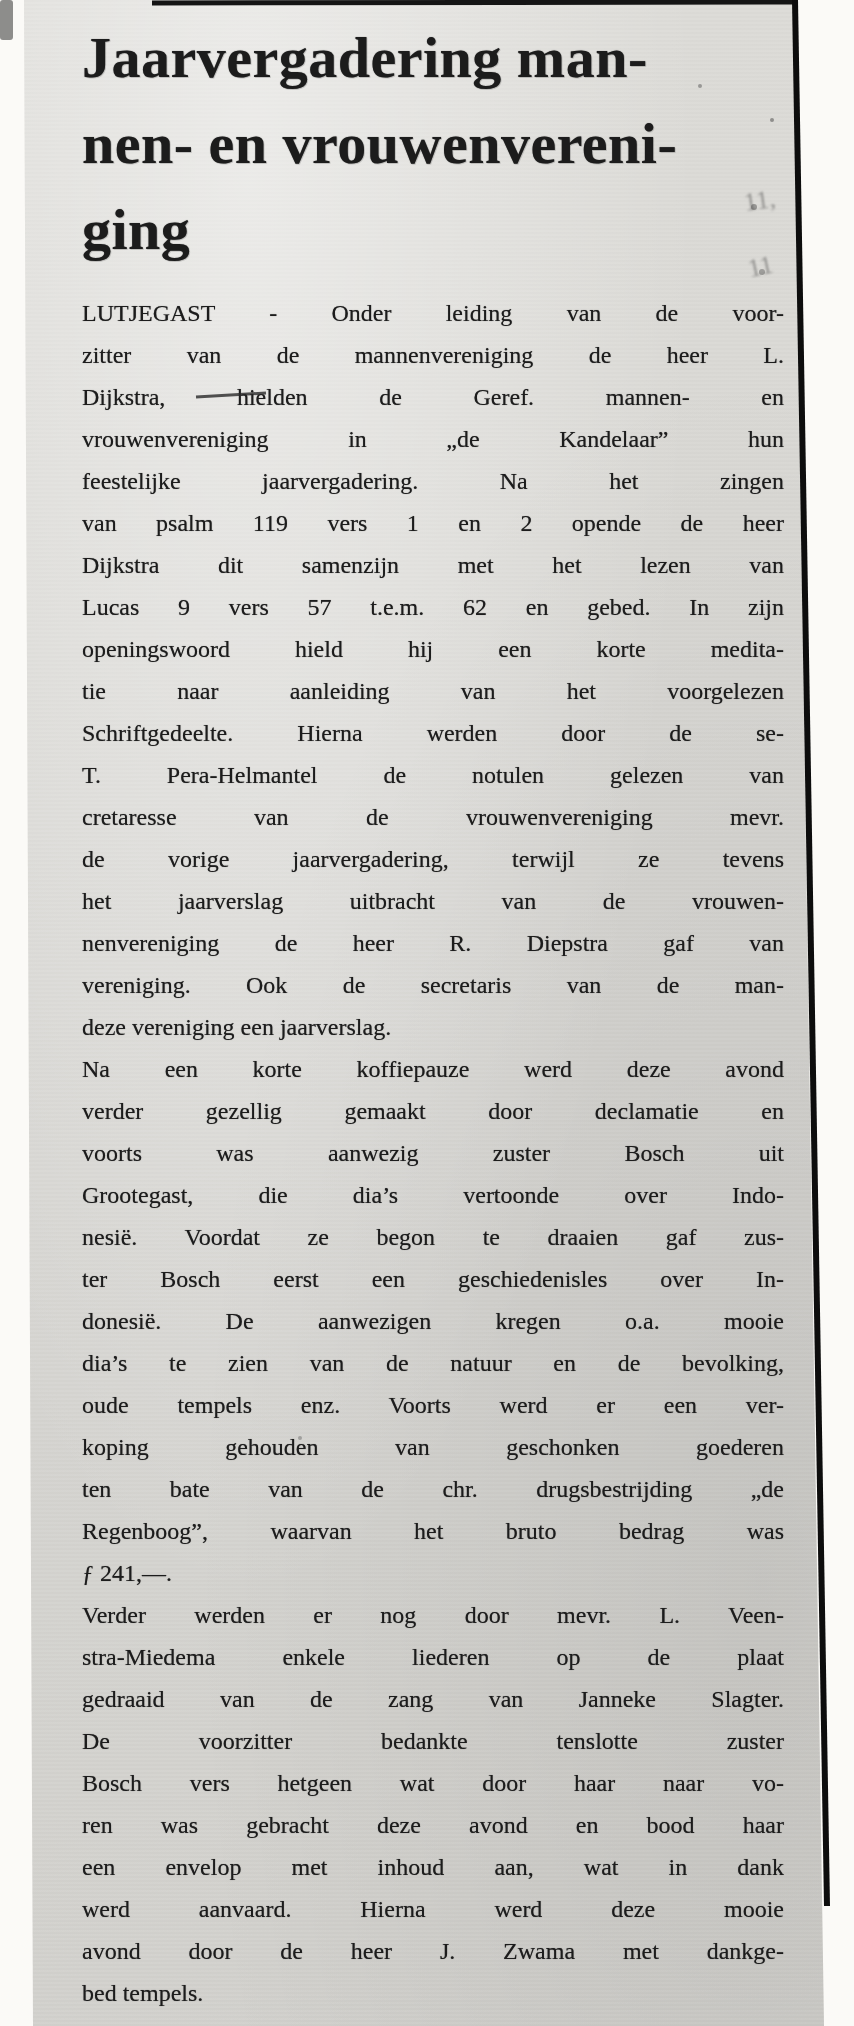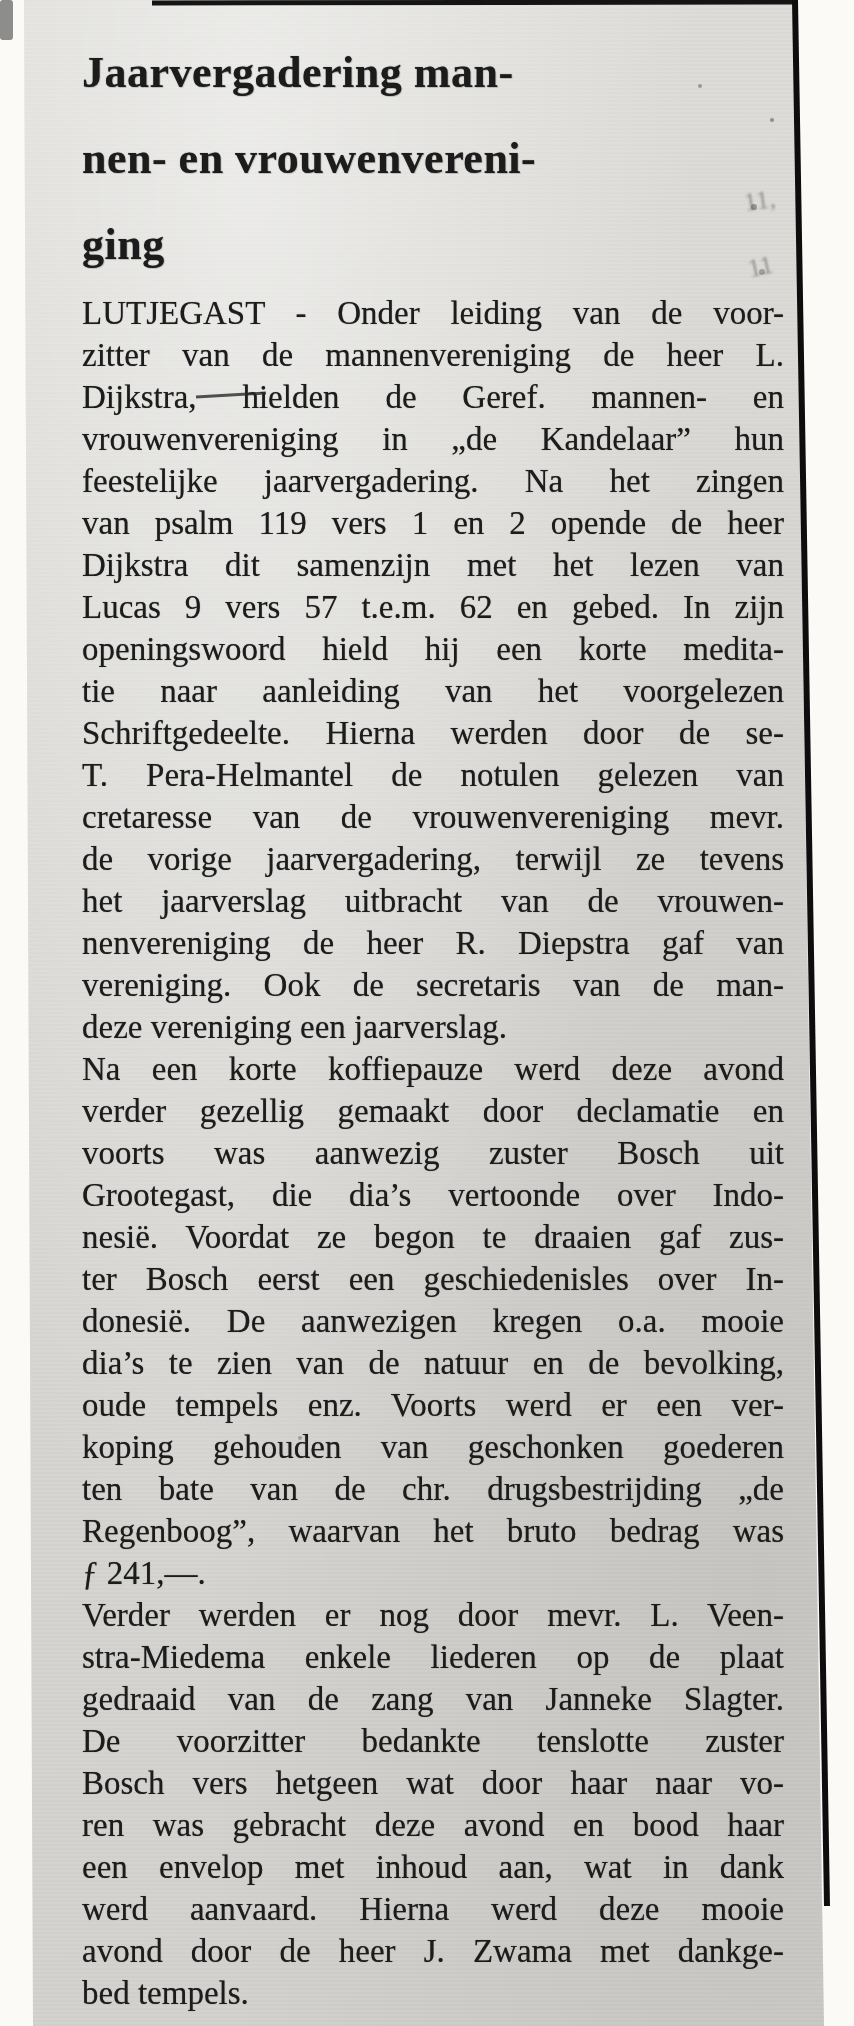--- a/index.html
+++ b/index.html
@@ -22,30 +22,30 @@
     position:absolute;left:24px;top:0;width:802px;height:2026px;
     background:
       radial-gradient(ellipse at 28% 8%, rgba(255,255,255,.45), rgba(255,255,255,0) 55%),
       radial-gradient(ellipse at 92% 78%, rgba(0,0,0,.07), rgba(0,0,0,0) 55%),
       repeating-linear-gradient(0deg, rgba(0,0,0,.015) 0 2px, rgba(255,255,255,.012) 2px 4px),
       linear-gradient(168deg,#deddd9 0%,#d8d7d3 45%,#d2d1cd 100%);
     clip-path:polygon(0px 0px, 769px 0px, 800px 2026px, 9px 2026px);
   }
 
   .title{
-    position:absolute;left:58px;top:30px;width:700px;margin:0;
-    font-size:44px;line-height:86px;font-weight:700;
+    position:absolute;left:58px;top:15px;width:700px;margin:0;
+    font-size:58px;line-height:86px;font-weight:700;
     color:var(--ink);letter-spacing:.5px;
     text-shadow:0 0 1px rgba(10,10,10,.55), 1px 1px 0 rgba(0,0,0,.12);
   }
   .title-line{white-space:nowrap;}
 
   .bodytext{
     position:absolute;left:58px;top:292px;width:702px;
-    font-size:33px;line-height:42px;color:var(--ink);
+    font-size:24px;line-height:42px;color:var(--ink);
     text-shadow:0 0 .8px rgba(15,15,15,.6);
   }
   .paragraph{margin:0;}
   .line{
     height:42px;
     text-align:justify;
     -webkit-text-align-last:justify;
     text-align-last:justify;
     text-justify:inter-word;
   }

